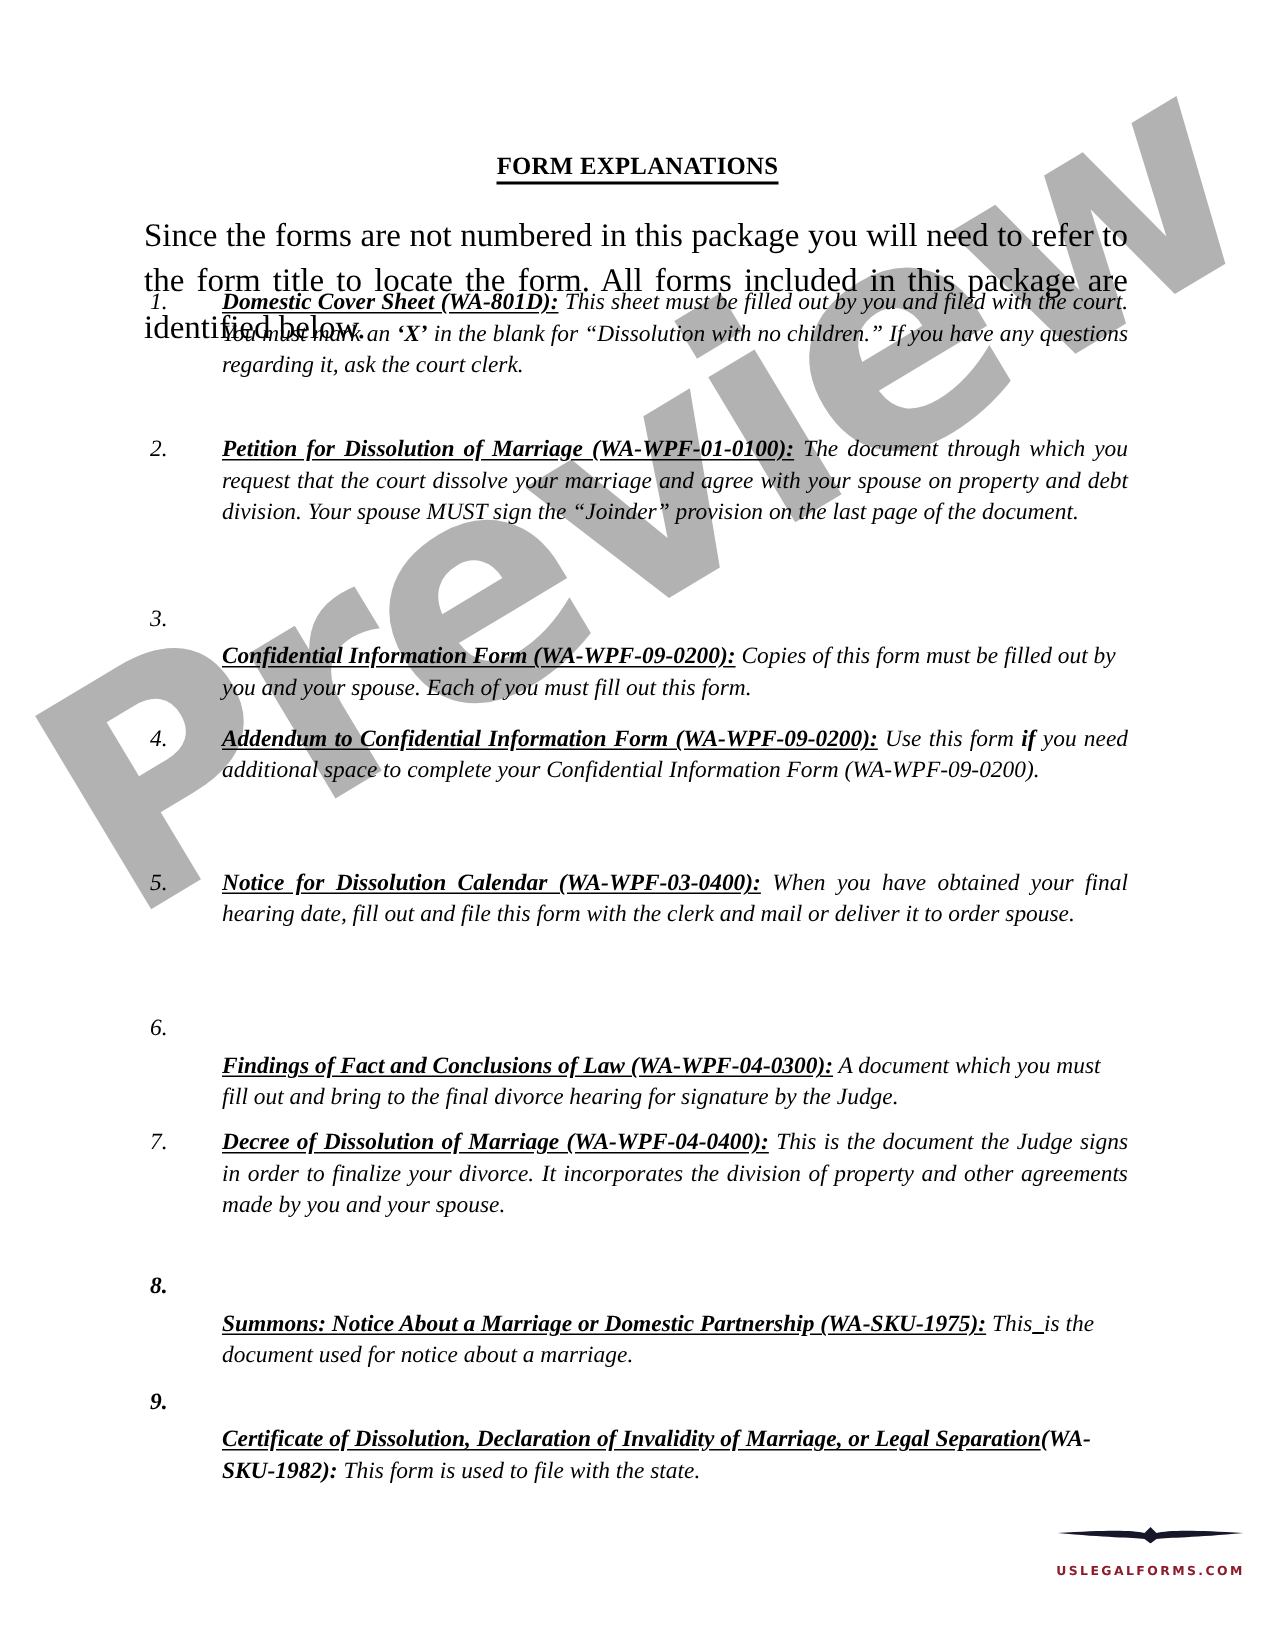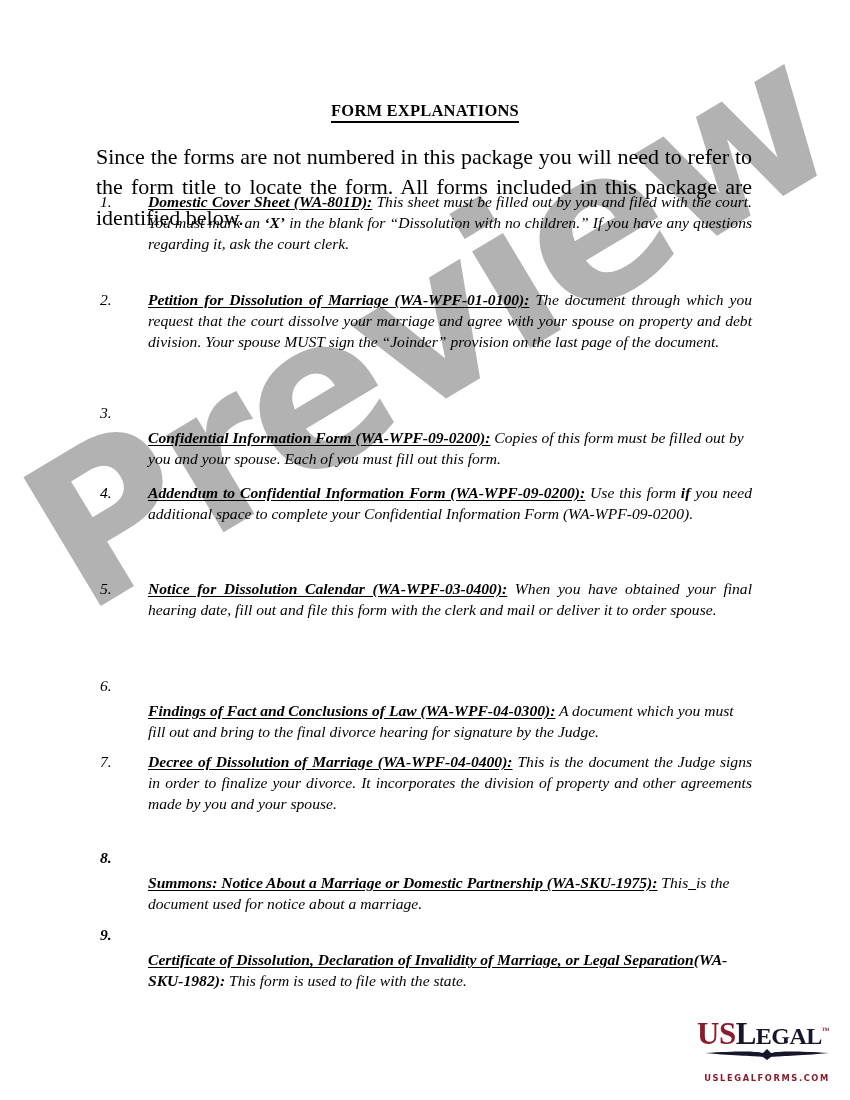--- a/index.html
+++ b/index.html
@@ -239,20 +239,19 @@
         <span class="num">9.</span>
         <span class="body"><span class="ttl">Certificate of Dissolution, Declaration of Invalidity of Marriage, or Legal Separation</span><span class="ttl2">(WA-SKU-1982):</span><span class="desc"> This form is used to file with the state.</span></span>
       </div>
 
     </div>
 
 
   </div>
 
   <div class="logo">
-    <div class="logo-word"><span class="logo-us">US</span><span class="logo-l">L</span><span class="logo-egal">EGAL</span><span class="logo-tm">™</span></div>
     <svg class="logo-wing" viewBox="0 0 140 12">
       <path d="M8 5 C 40 3, 58 3, 66 5 L 70 1 L 74 5 C 82 3, 100 3, 132 5 C 100 8, 82 8, 74 9 L 70 12 L 66 9 C 58 8, 40 8, 8 5 Z" fill="#17172b"></path>
     </svg>
     <div class="logo-tag">USLEGALFORMS.COM</div>
   </div>
 
 </div>
 
 </body></html>

